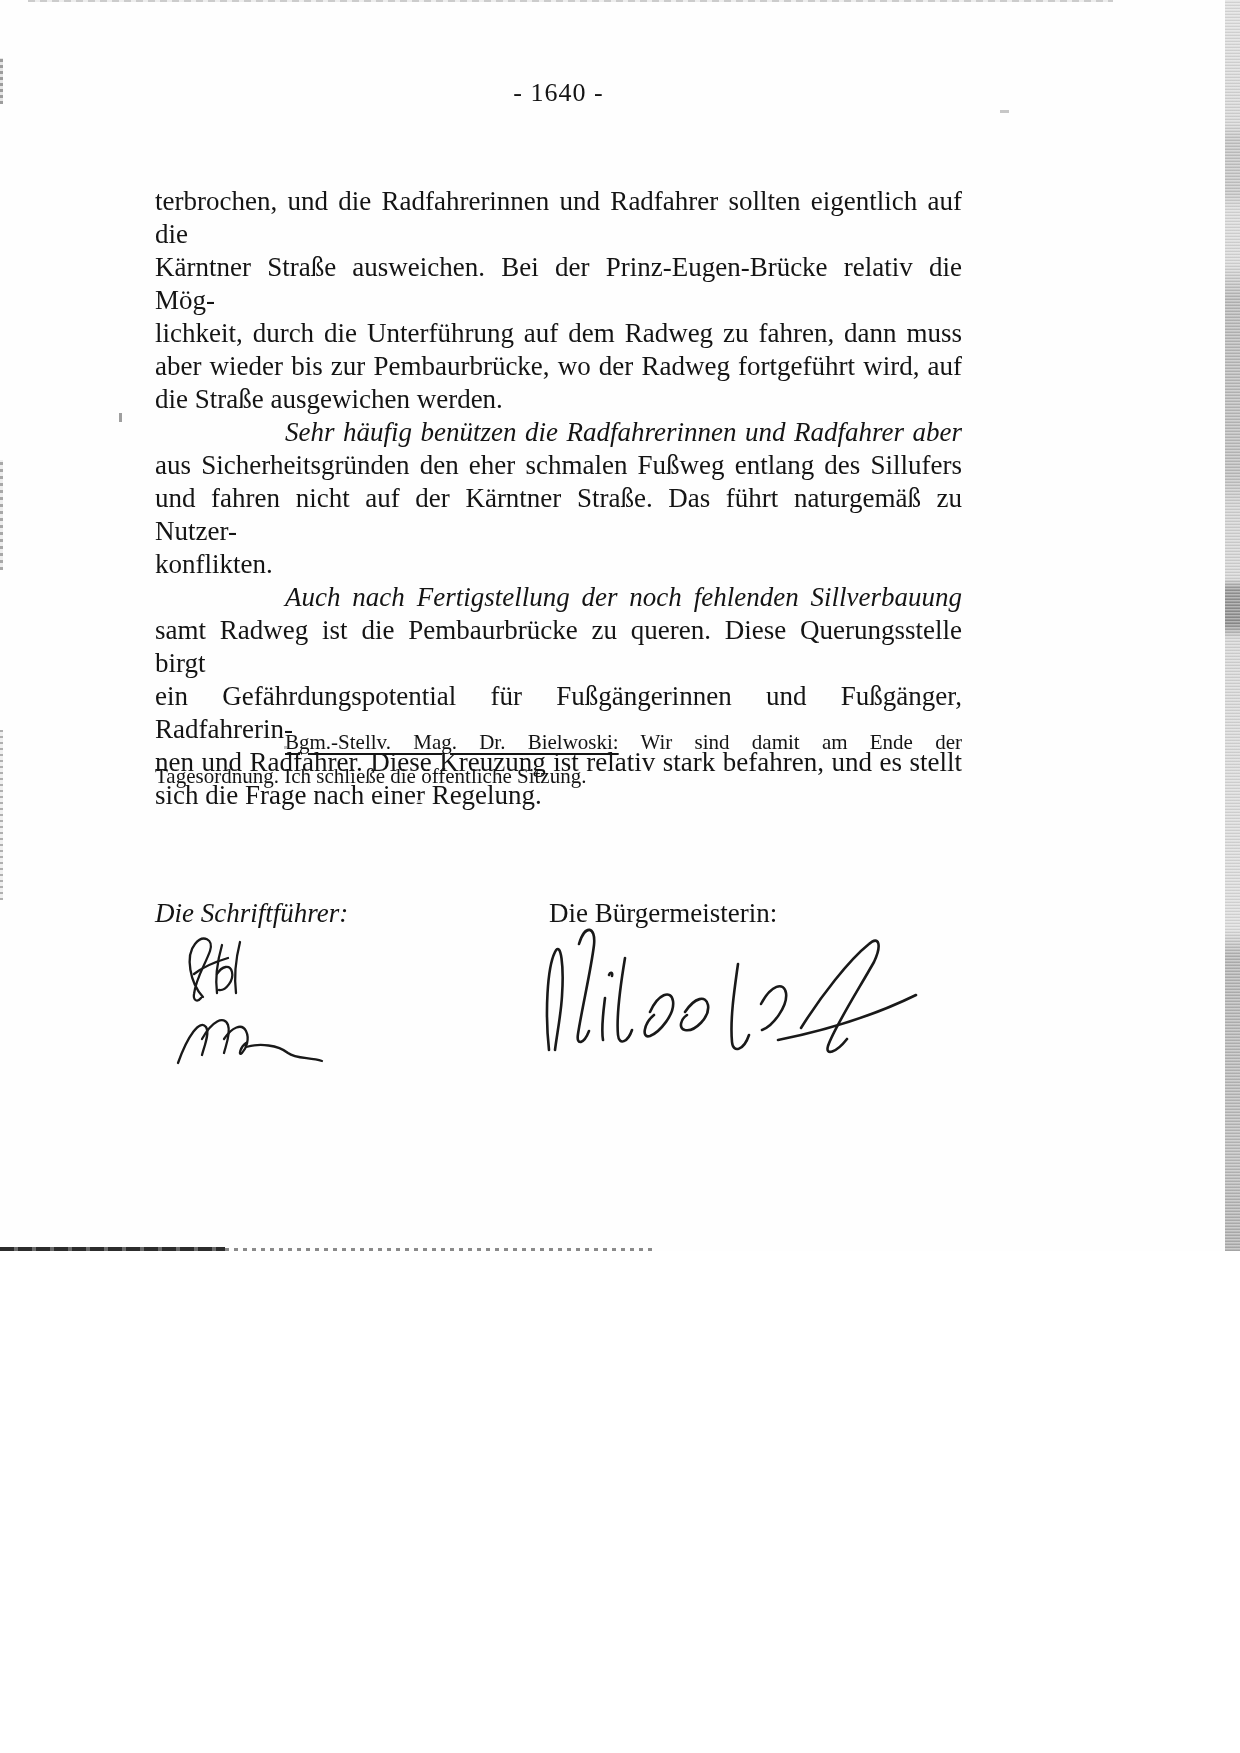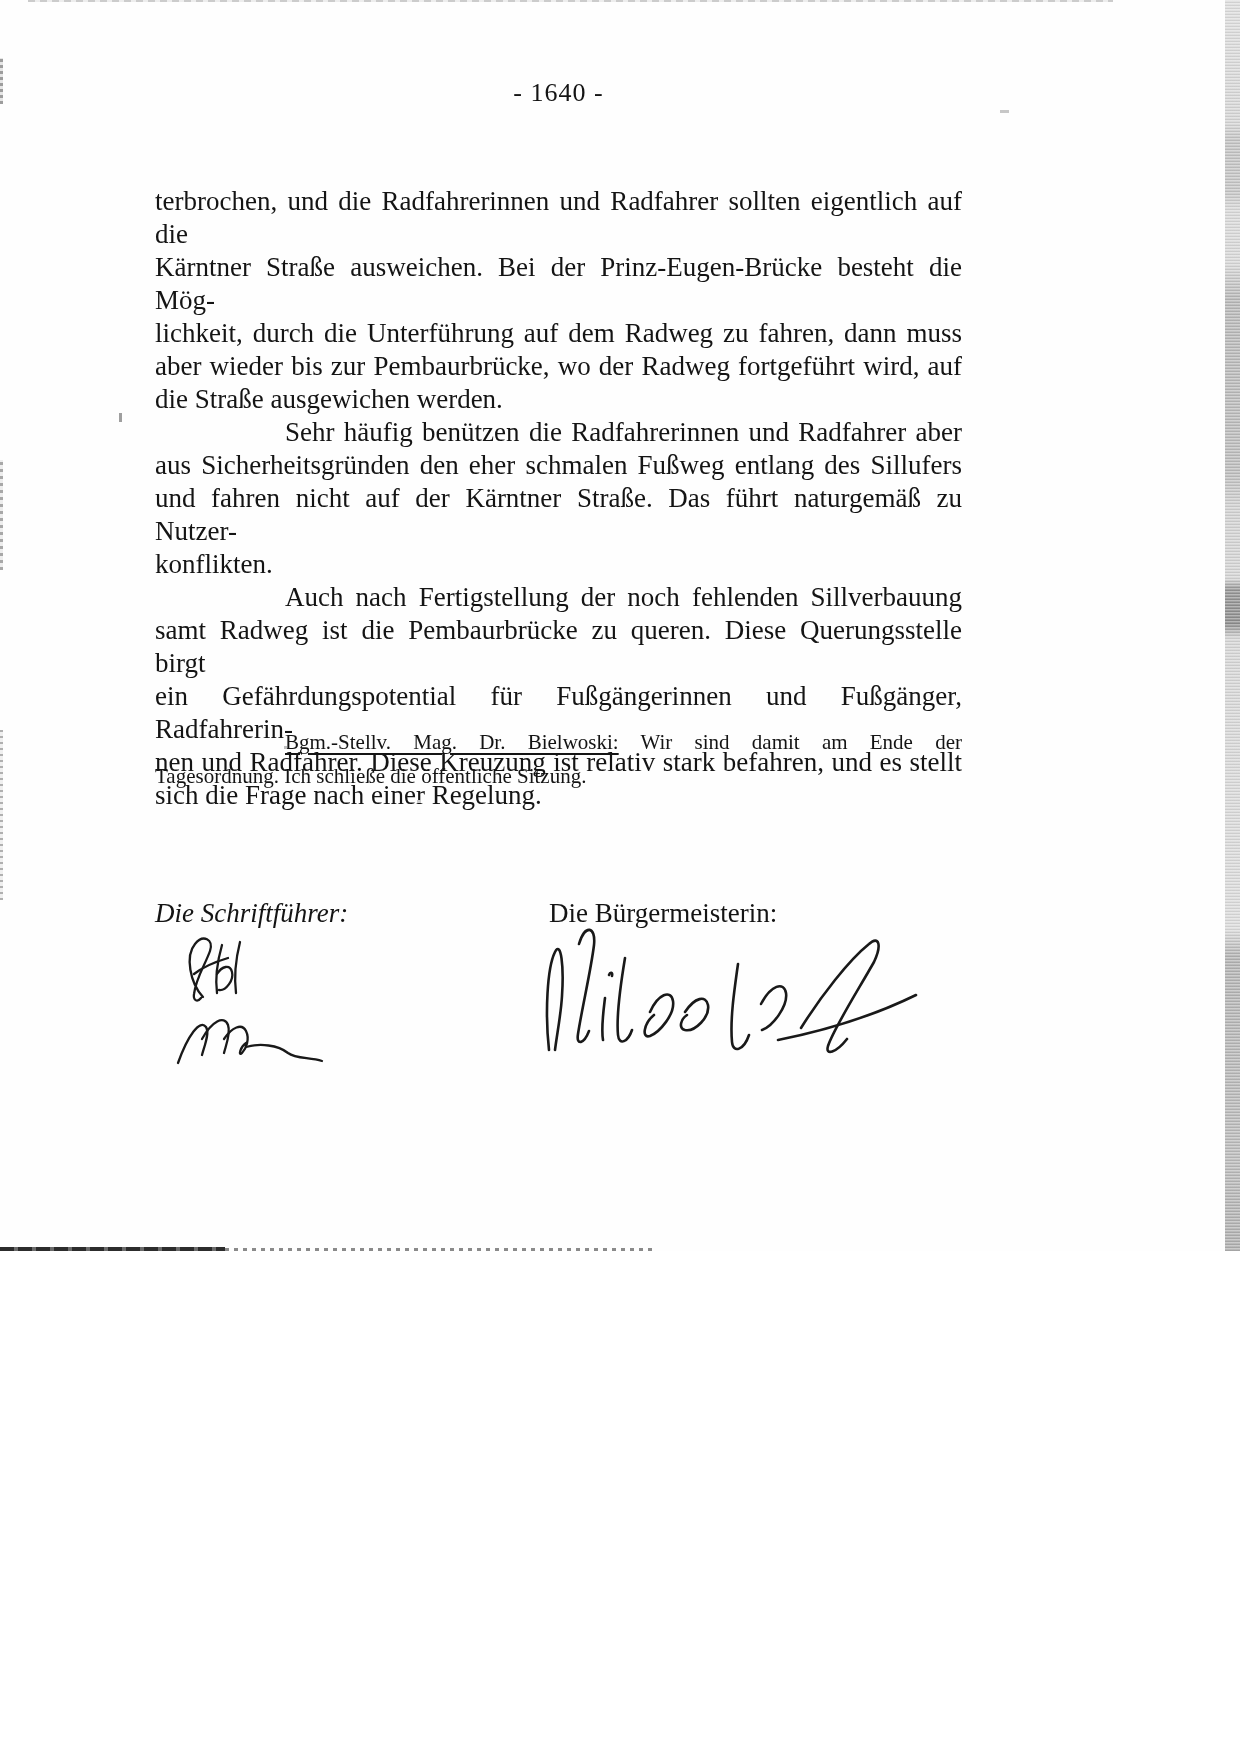--- a/index.html
+++ b/index.html
@@ -11,21 +11,21 @@
     position:absolute;top:78px;left:155px;width:807px;text-align:center;
     font-size:26px;letter-spacing:1px;
   }
   .body-text{
     position:absolute;top:185px;left:155px;width:807px;
     font-size:27px;line-height:33px;
   }
   .para{margin:0;}
   .line{text-align:justify;}
   .jfull{text-align-last:justify;}
-  .find{text-indent:130px;}
+  .find{text-indent:130px;font-style:italic;}
   .statement{
     position:absolute;top:726px;left:155px;width:807px;
     font-size:21px;line-height:33.8px;
   }
   .statement .l1{text-align:justify;text-align-last:justify;text-indent:130px;}
   .underline{text-decoration:underline;text-decoration-thickness:2px;text-underline-offset:4px;}
   .sig-label{position:absolute;font-size:27px;}
   .lab-left{top:898px;left:155px;font-style:italic;}
   .lab-right{top:898px;left:549px;}
   .sig-svg{position:absolute;}
@@ -74,21 +74,21 @@
 </head>
 <body>
 
 <div class="page">
 
   <div class="pagenum">- 1640 -</div>
 
   <div class="body-text">
       <div class="para">
         <div class="line jfull">terbrochen, und die Radfahrerinnen und Radfahrer sollten eigentlich auf die</div>
-        <div class="line jfull">Kärntner Straße ausweichen. Bei der Prinz-Eugen-Brücke besteht die Mög-</div>
+        <div class="line jfull">Kärntner Straße ausweichen. Bei der Prinz-Eugen-Brücke relativ die Mög-</div>
         <div class="line jfull">lichkeit, durch die Unterführung auf dem Radweg zu fahren, dann muss</div>
         <div class="line jfull">aber wieder bis zur Pembaurbrücke, wo der Radweg fortgeführt wird, auf</div>
         <div class="line">die Straße ausgewichen werden.</div>
       </div>
       <div class="para">
         <div class="line jfull find">Sehr häufig benützen die Radfahrerinnen und Radfahrer aber</div>
         <div class="line jfull">aus Sicherheitsgründen den eher schmalen Fußweg entlang des Sillufers</div>
         <div class="line jfull">und fahren nicht auf der Kärntner Straße. Das führt naturgemäß zu Nutzer-</div>
         <div class="line">konflikten.</div>
       </div>

